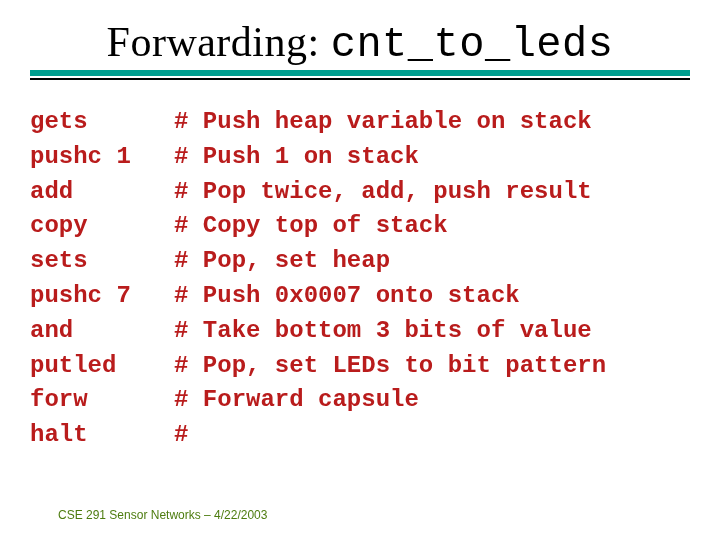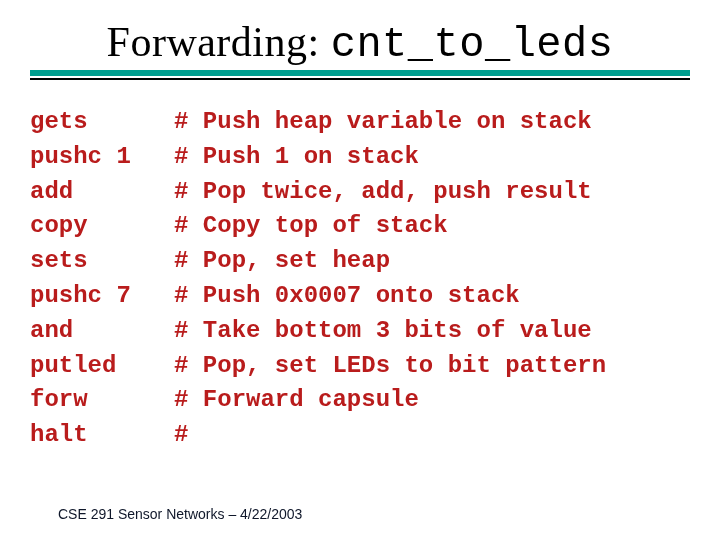--- a/index.html
+++ b/index.html
@@ -55,22 +55,22 @@
     font-size: 24px;
     line-height: 1.45;
     color: #b91c1c;
     white-space: pre;
   }
   .footer {
     position: absolute;
     bottom: 18px;
     left: 58px;
     font-family: Arial, Helvetica, sans-serif;
-    font-size: 14px;
-    color: #0f172a;
+    font-size: 12px;
+    color: #4d7c0f;
     margin-top: 10px;
   }
 </style>
 </head>
 <body>
 
 <div class="slide">
 
   <div class="title">
     <span>Forwarding: </span><span class="mono">cnt_to_leds</span>

